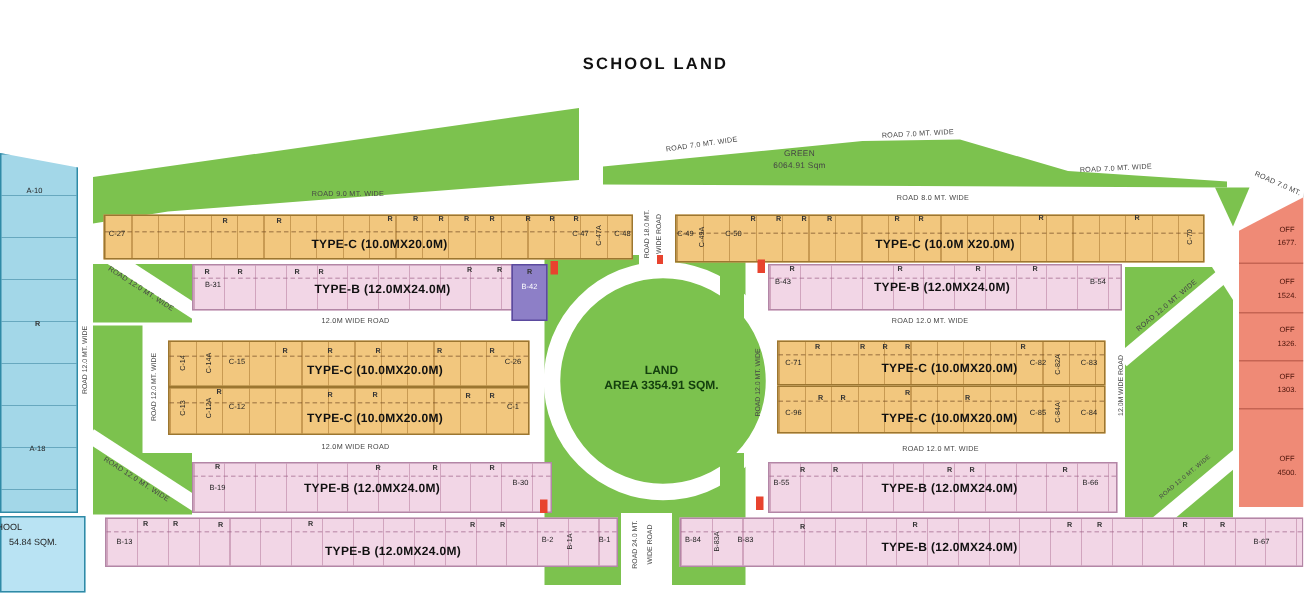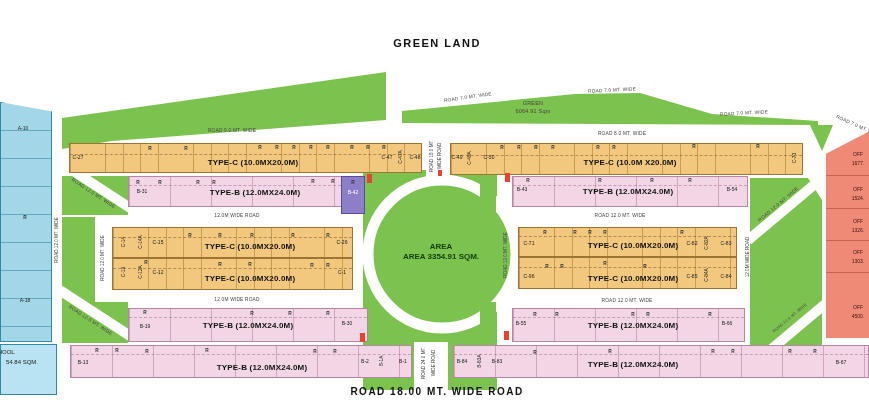--- a/index.html
+++ b/index.html
@@ -121,25 +121,24 @@
   <div class="row pink" style="left:453px;top:345px;width:416px;height:33px;">
       <div class="hlinep" style="top:26%;"></div>
     </div>
 
   <div class="marker" style="left:367px;top:174px;"></div>
   <div class="marker" style="left:505px;top:173px;"></div>
   <div class="marker" style="left:438px;top:170px;width:4px;height:6px;"></div>
   <div class="marker" style="left:360px;top:333px;"></div>
   <div class="marker" style="left:504px;top:331px;"></div>
 
-  <span class="big" style="left:437px;top:43px;">GREEN LAND</span>
-  <span class="big" style="left:437px;top:391px;font-size:10px;">ROAD 18.00 MT. WIDE ROAD</span>
+  <span class="big" style="left:437px;top:43px;">SCHOOL LAND</span>
   <span class="road" style="left:533px;top:104px;font-size:5.5px;">GREEN</span>
   <span class="road" style="left:533px;top:112px;font-size:5.5px;">6064.91 Sqm</span>
-  <span class="park" style="left:441px;top:247px;">AREA</span>
+  <span class="park" style="left:441px;top:247px;">LAND</span>
   <span class="park" style="left:441px;top:257px;">AREA 3354.91 SQM.</span>
 
   <span class="road" style="left:232px;top:131px;">ROAD 9.0 MT. WIDE</span>
   <span class="road" style="left:622px;top:134px;">ROAD 8.0 MT. WIDE</span>
   <span class="road" style="left:468px;top:98px;transform:translate(-50%,-50%) rotate(-8deg);">ROAD 7.0 MT. WIDE</span>
   <span class="road" style="left:612px;top:91px;transform:translate(-50%,-50%) rotate(-3deg);">ROAD 7.0 MT. WIDE</span>
   <span class="road" style="left:744px;top:114px;transform:translate(-50%,-50%) rotate(-3deg);">ROAD 7.0 MT. WIDE</span>
   <span class="road" style="left:858px;top:127px;transform:translate(-50%,-50%) rotate(24deg);">ROAD 7.0 MT. WIDE</span>
   <span class="road" style="left:237px;top:216px;">12.0M WIDE ROAD</span>
   <span class="road" style="left:620px;top:216px;">ROAD 12.0 MT. WIDE</span>

